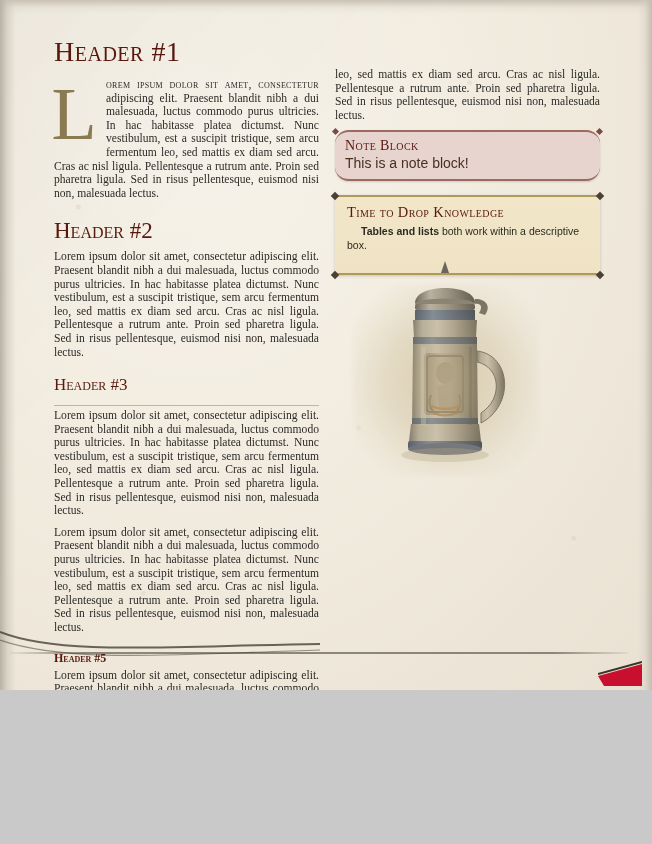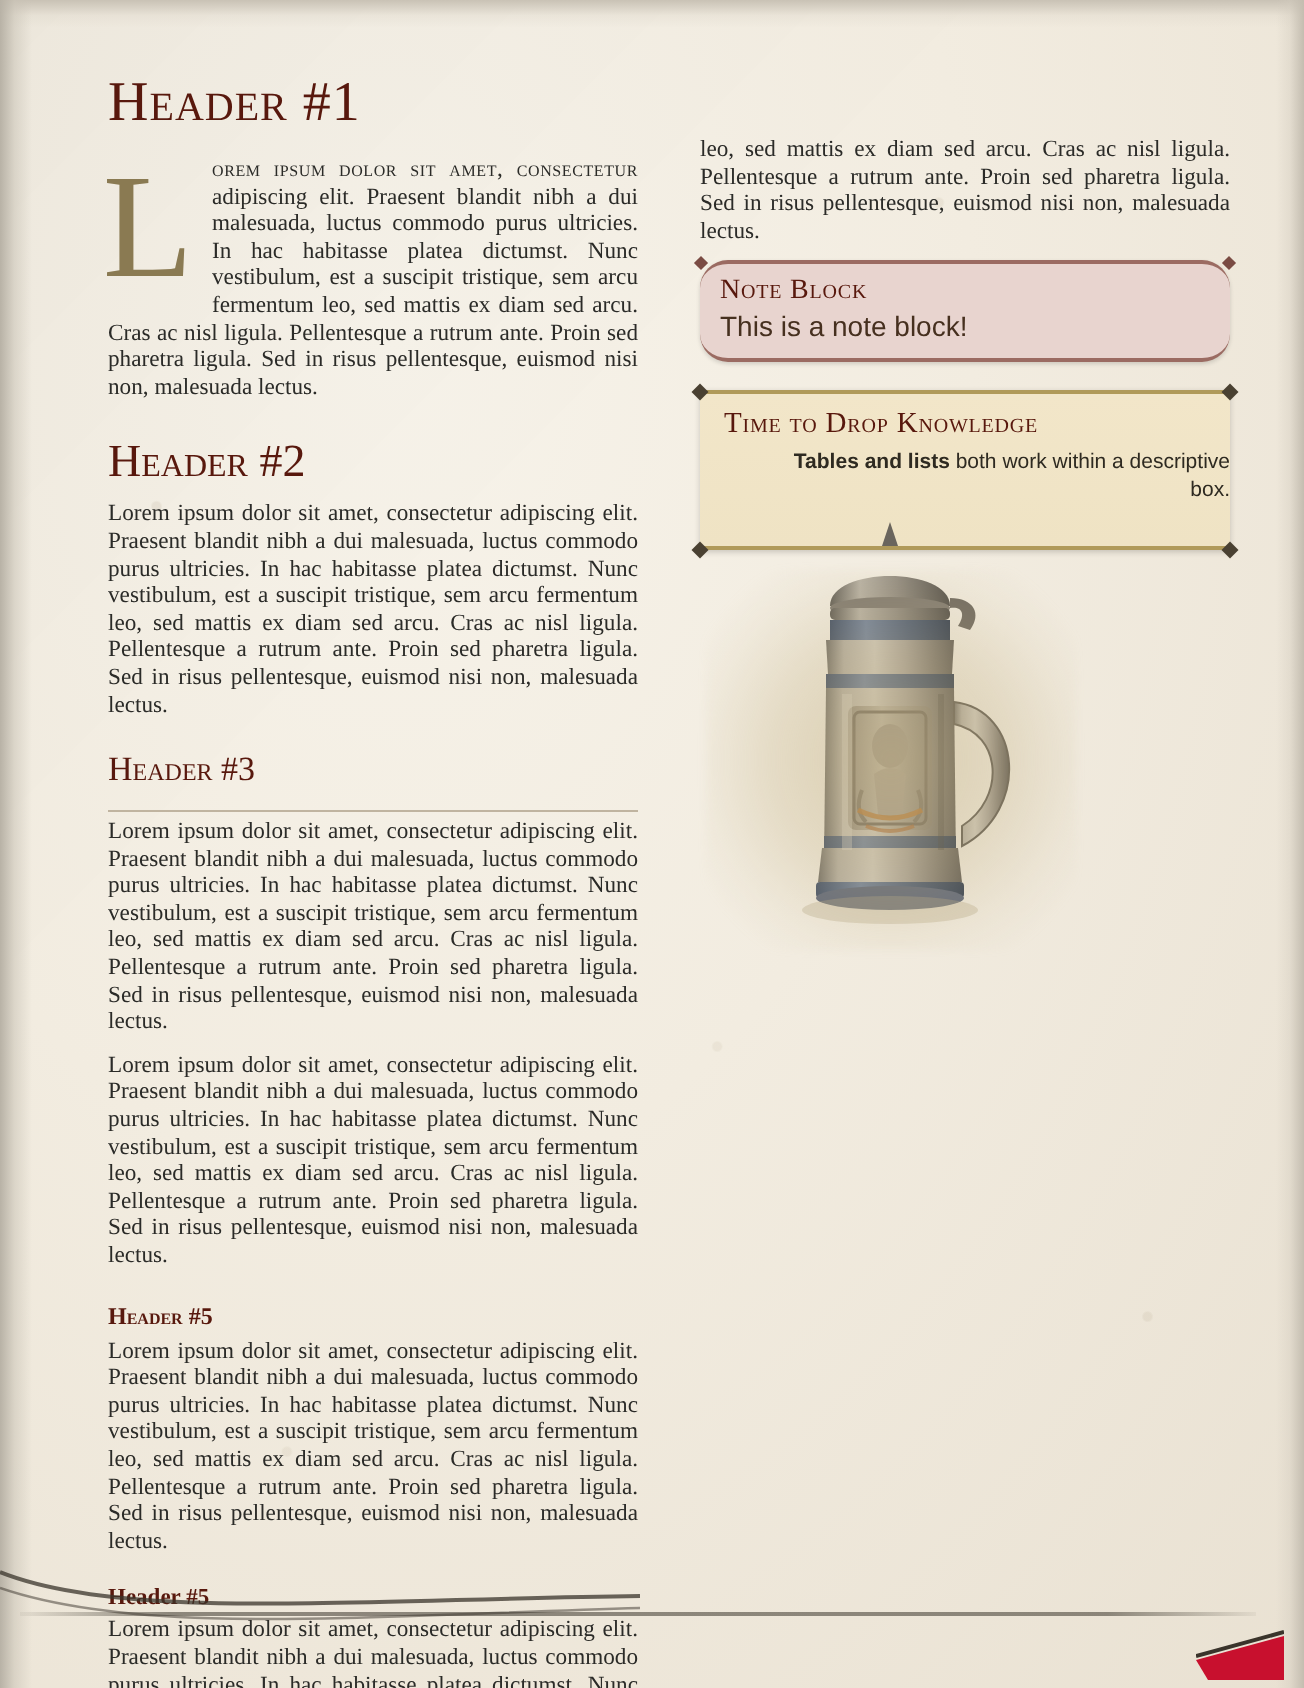--- a/index.html
+++ b/index.html
@@ -9,21 +9,21 @@
   }
   body {
     width: 652px;
     height: 844px;
     overflow: hidden;
     font-family: "Liberation Serif", serif;
   }
   .page {
     position: relative;
     width: 652px;
-    height: 844px;
+    height: 690px;
     background:
       radial-gradient(ellipse at 30% 20%, #f7f3ea 0%, #f2ece0 45%, #e9e1d2 100%);
     box-sizing: border-box;
     overflow: hidden;
   }
   
   .paper-texture {
     position: absolute;
     inset: 0;
     pointer-events: none;
@@ -67,21 +67,21 @@
     position: relative;
   }
   .col-left {
     position: absolute;
     left: 0;
     top: 0;
     width: 265px;
   }
   .col-right {
     position: absolute;
-    left: 296px;
+    left: 281px;
     top: 32px;
     width: 265px;
   }
 
   h1.h1 {
     font-family: "Liberation Serif", serif;
     font-variant: small-caps;
     font-weight: normal;
     color: #58180d;
     font-size: 28px;
@@ -197,21 +197,21 @@
     margin: 0;
   }
 
   
   .desc-box {
     position: relative;
     margin-top: 14px;
     background: linear-gradient(to bottom, #f2e6c9 0%, #efe3c4 100%);
     border-top: 2px solid #b09a5a;
     border-bottom: 2px solid #b09a5a;
-    padding: 7px 0 10px 12px;
+    padding: 7px 12px 10px 12px;
     box-shadow: 0 1px 3px rgba(0,0,0,.18);
   }
   .corner {
     position: absolute;
     width: 6px; height: 6px;
     background: #4a4132;
     transform: rotate(45deg);
   }
   .corner.tl { left: -3px; top: -4.5px; }
   .corner.tr { right: -3px; top: -4.5px; }
@@ -225,21 +225,21 @@
     margin: 0 0 4px 0;
     letter-spacing: .4px;
   }
   .desc-text {
     font-family: "Liberation Sans", sans-serif;
     font-size: 10.5px;
     line-height: 13.5px;
     color: #2e2a21;
     margin: 0 0 8px 0;
   }
-  .desc-text.indent { text-indent: 14px; margin-bottom: 11px; text-align: right; }
+  .desc-text.indent { text-indent: 14px; margin-bottom: 11px; }
   .desc-text b { font-weight: bold; }
 
   
   .illustration {
     position: absolute;
     left: 345px;
     top: 255px;
     width: 200px;
     height: 230px;
   }

